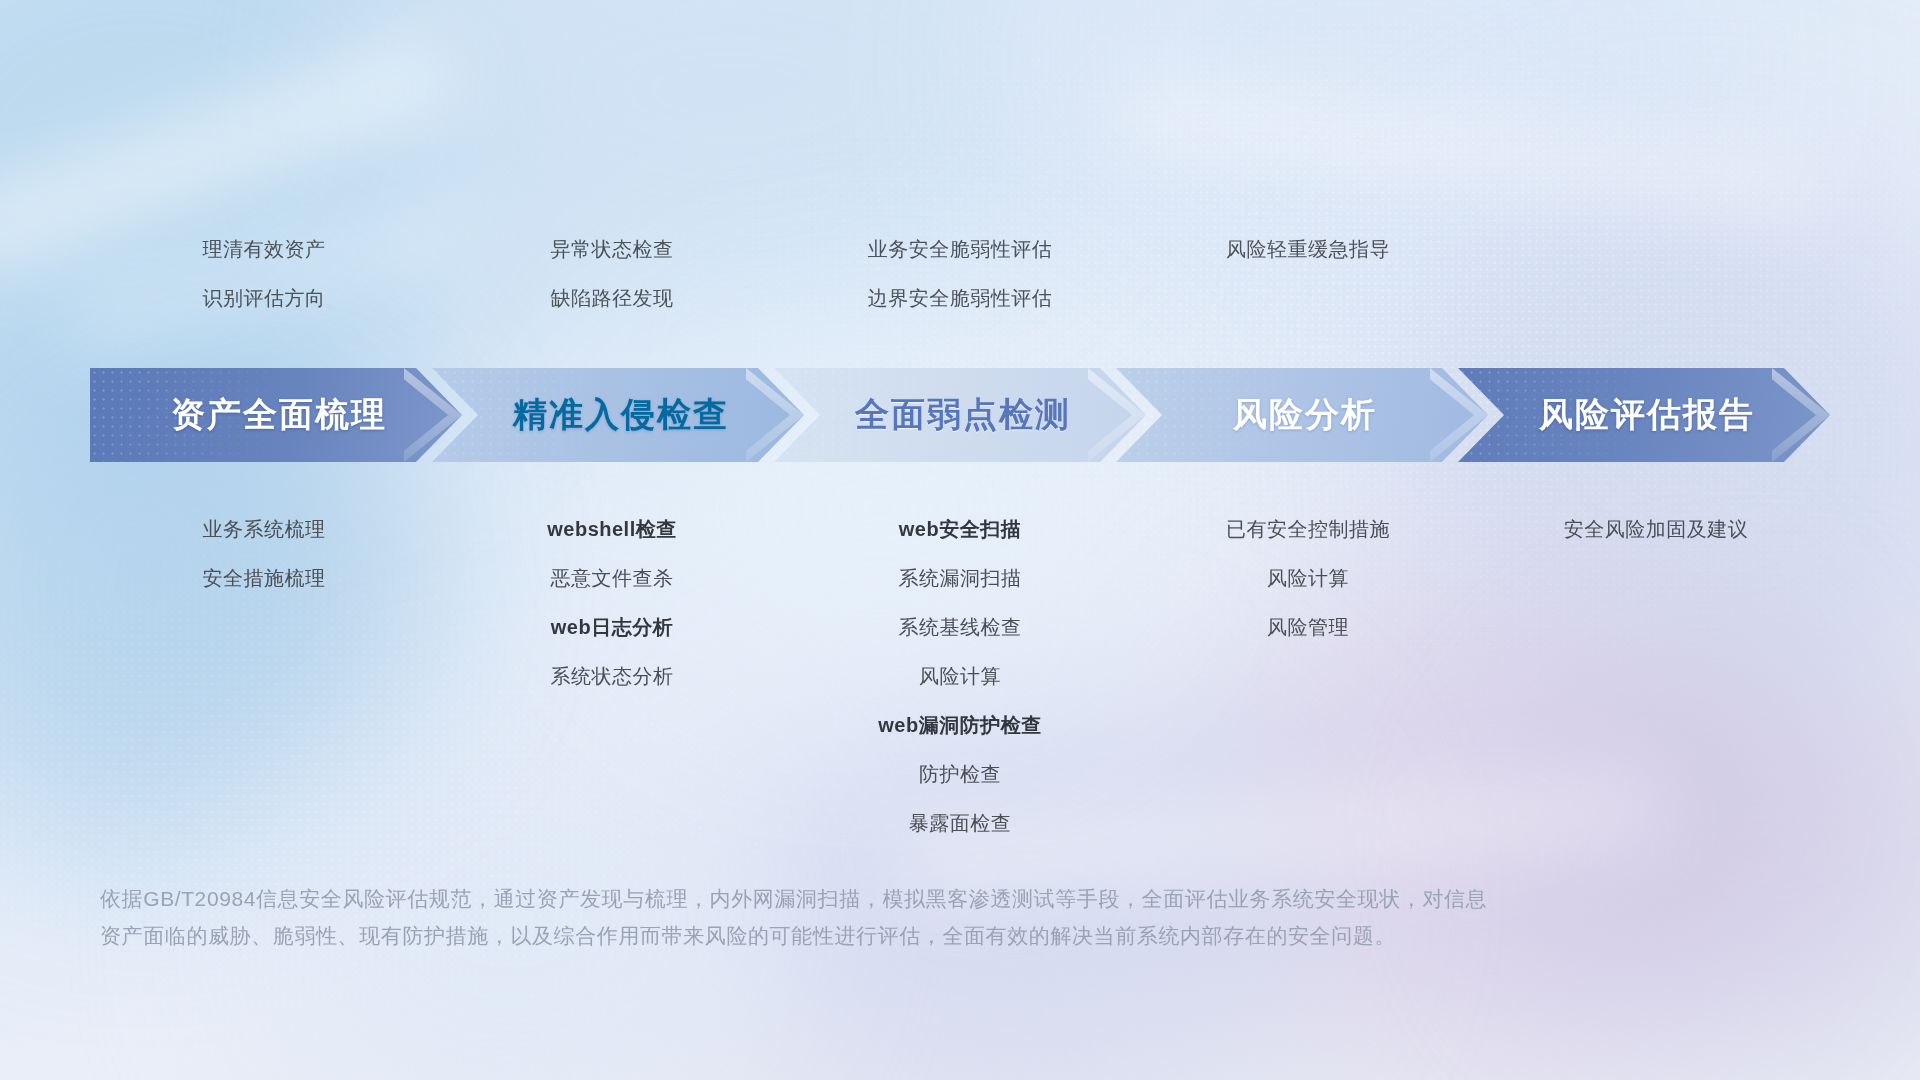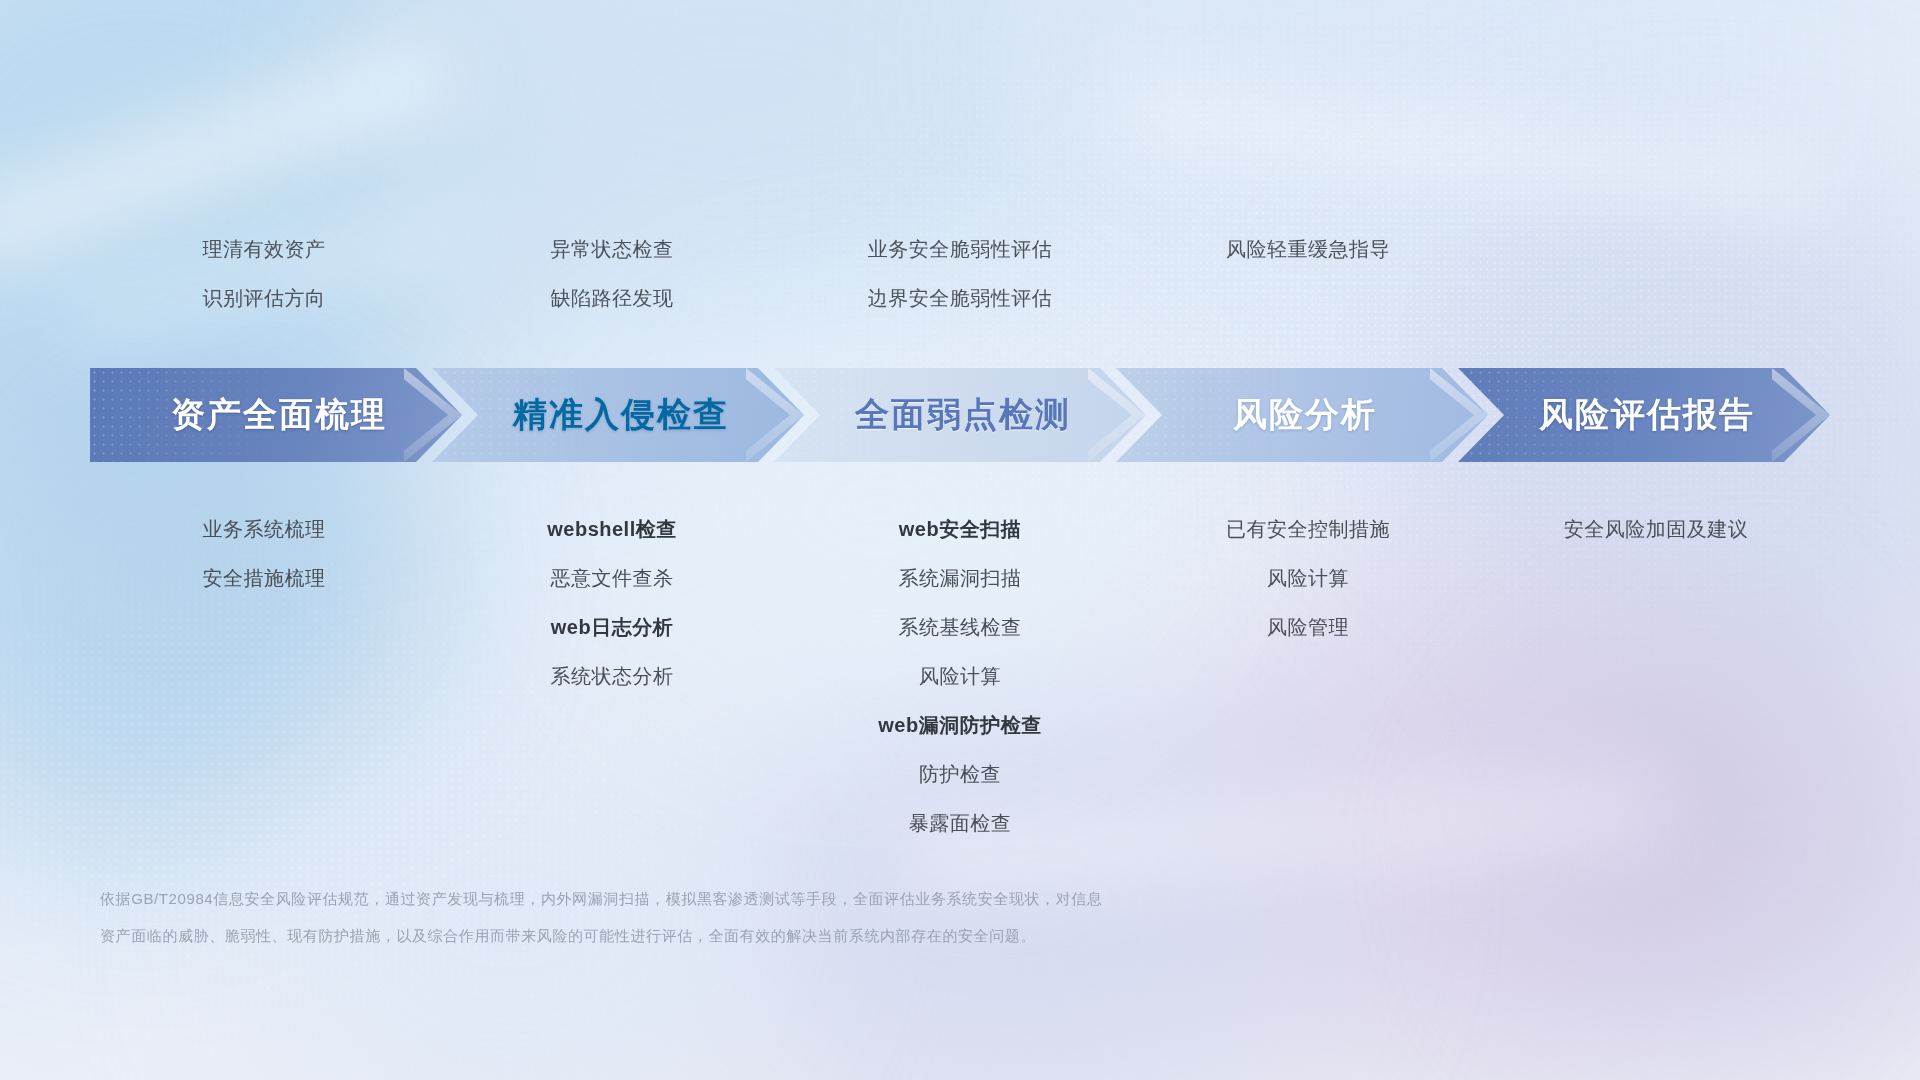--- a/index.html
+++ b/index.html
@@ -113,21 +113,21 @@
   
   .arrow .bevel{
     position:absolute;right:0;top:0;width:58px;height:94px;z-index:2;
     clip-path:polygon(0 0,100% 50%,0 100%,0 88%,76% 50%,0 12%);
     background:linear-gradient(180deg,rgba(255,255,255,.85),rgba(255,255,255,.25));
     opacity:.55;
   }
 
   #footer{
     position:absolute;left:100px;top:880px;width:1640px;
-    font-size:15px;line-height:37px;color:#9aa3b4;letter-spacing:.6px;
+    font-size:21px;line-height:37px;color:#9aa3b4;letter-spacing:.6px;
   }
   #footer p{margin:0;}
 </style>
 </head>
 <body>
 
 <div id="bg">
   <div class="layer base"></div>
   <div class="layer">
     <div class="blob b1"></div>

